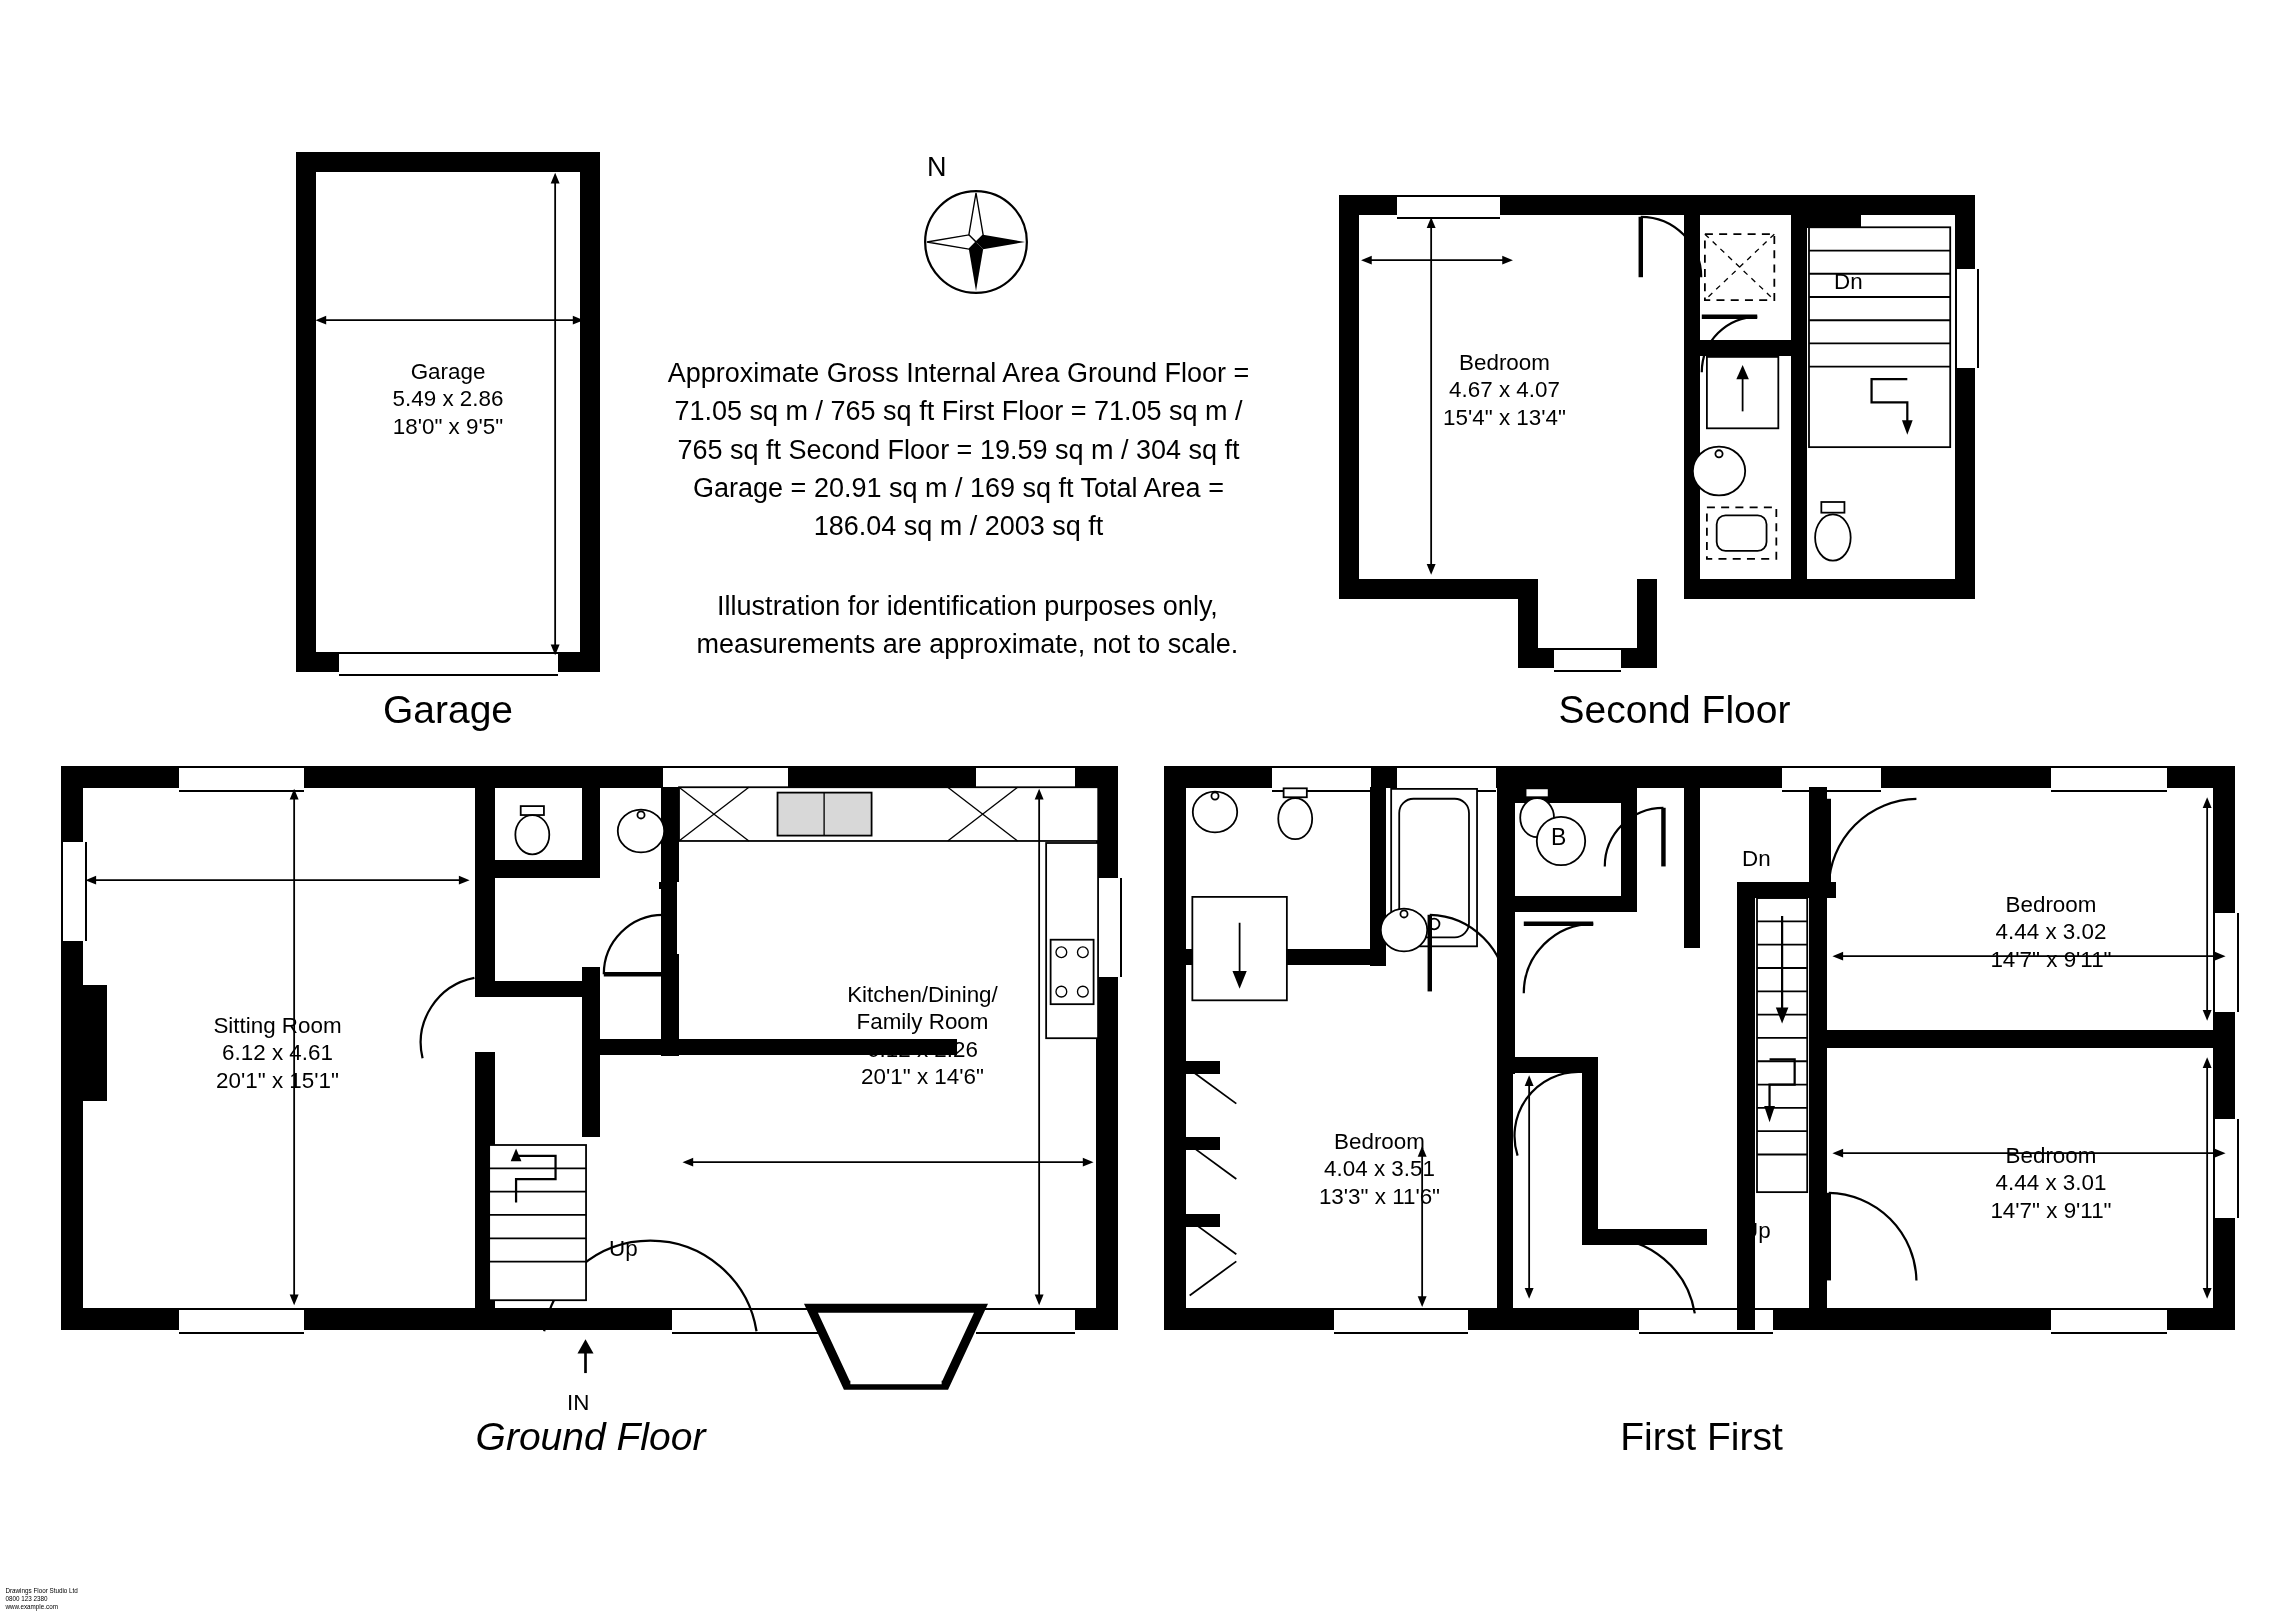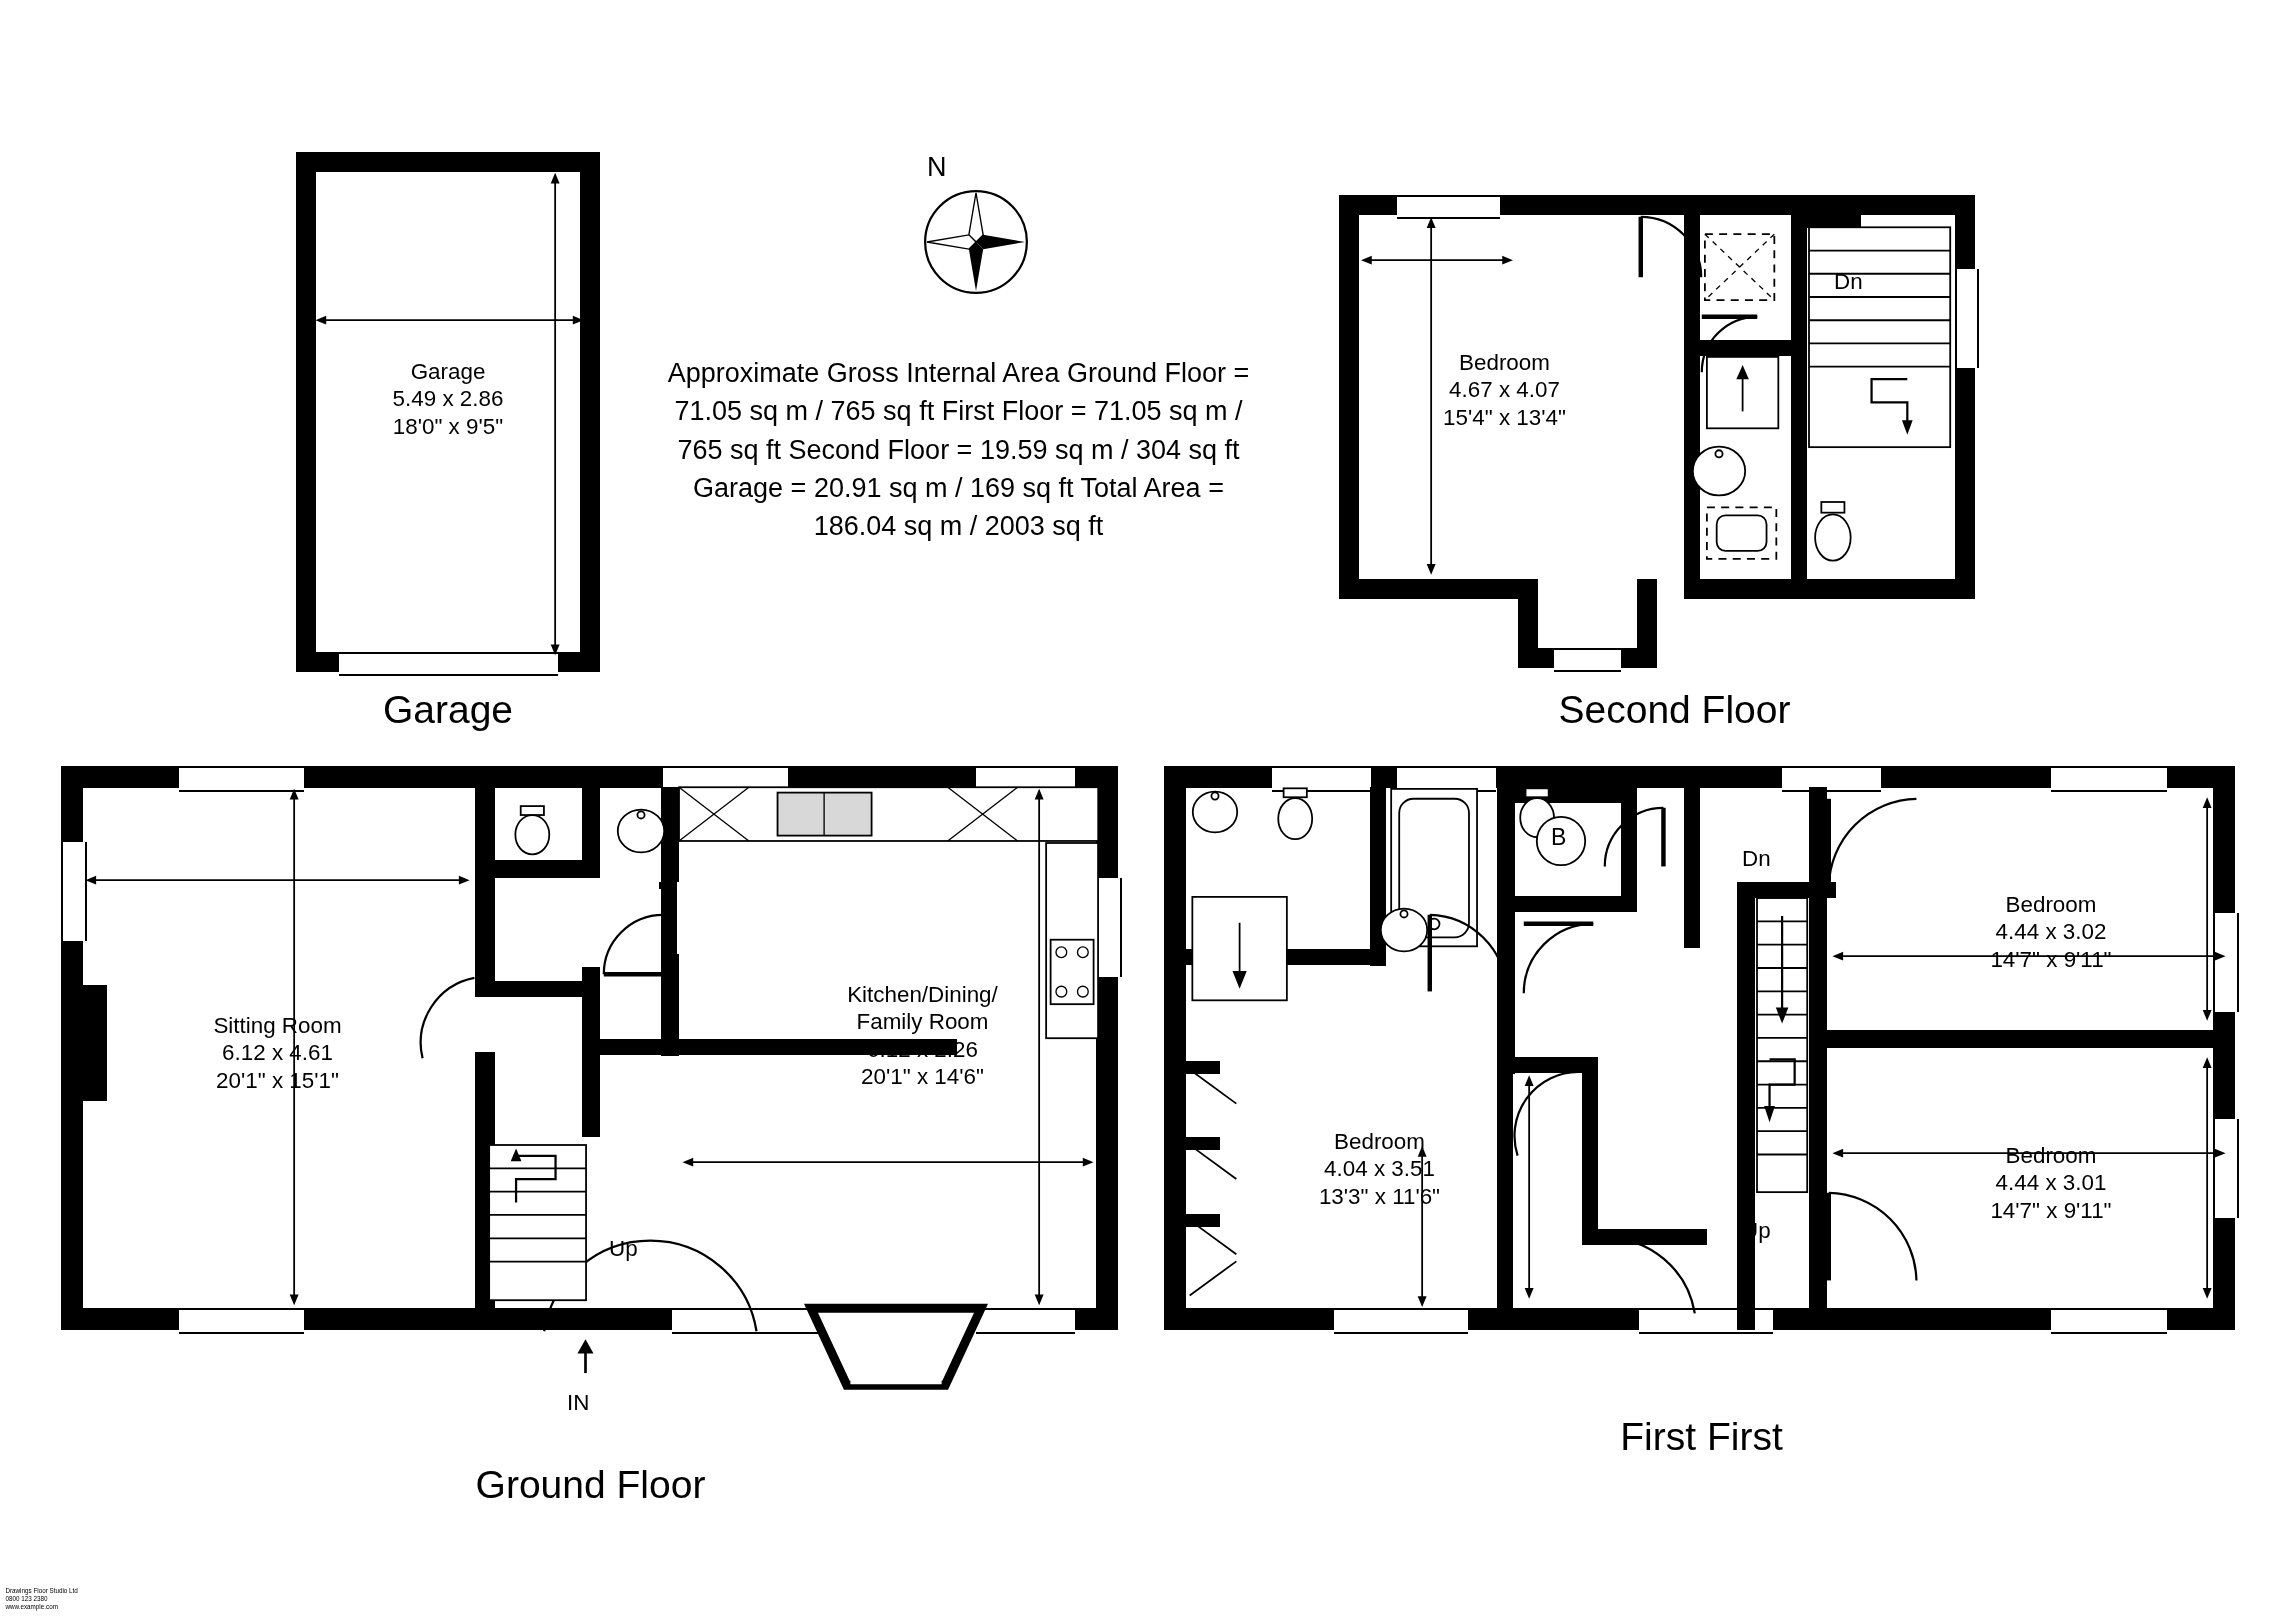--- a/index.html
+++ b/index.html
@@ -71,20 +71,24 @@
   </div>
 
   <div id="info">
     <span class="l1">Approximate Gross Internal Area</span>
     <span class="l1">Ground Floor = 71.05 sq m / 765 sq ft</span>
     <span class="l1">First Floor = 71.05 sq m / 765 sq ft</span>
     <span class="l1">Second Floor = 19.59 sq m / 304 sq ft</span>
     <span class="l1">Garage = 20.91 sq m / 169 sq ft</span>
     <span class="l1">Total Area = 186.04 sq m / 2003 sq ft</span>
   </div>
+  <div id="disclaimer">
+    <span class="l1">Illustration for identification purposes only,</span>
+    <span class="l1">measurements are approximate, not to scale.</span>
+  </div>
 
   <div>
 
     <div class="wall" style="left:1339px;top:195px;width:636px;height:19.7px;"></div>
     <div class="wall" style="left:1339px;top:195px;width:19.7px;height:403px;"></div>
     <div class="wall" style="left:1955px;top:195px;width:19.7px;height:403px;"></div>
     <div class="wall" style="left:1339px;top:579px;width:179px;height:19.7px;"></div>
     <div class="wall" style="left:1684px;top:579px;width:291px;height:19.7px;"></div>
 
     <div class="wall" style="left:1518px;top:579px;width:19.7px;height:70px;"></div>
@@ -291,21 +295,21 @@
       <span class="l1">6.12 x 2.26</span>
       <span class="l1">20'1" x 14'6"</span>
     </div>
 
     <svg style="position:absolute;left:573px;top:1339px;width:25px;height:36px;" viewBox="0 0 28 40" width="25" height="36">
       <line x1="14" y1="38" x2="14" y2="10" stroke="#000" stroke-width="3"></line>
       <polygon points="14,0 5,16 23,16" fill="#000"></polygon>
     </svg>
     <div class="txt" style="left:567px;top:1390px;">IN</div>
 
-    <div class="floor-title" style="left:322px;top:1463px;width:537px;">Ground Floor</div>
+    <div class="floor-title" style="left:322px;top:1415px;width:537px;font-style:italic;">Ground Floor</div>
   </div>
 
   <div>
 
     <div class="wall" style="left:1164px;top:766px;width:1070px;height:21.5px;"></div>
     <div class="wall" style="left:1164px;top:766px;width:21.5px;height:564px;"></div>
     <div class="wall" style="left:2213px;top:766px;width:21.5px;height:564px;"></div>
     <div class="wall" style="left:1164px;top:1308px;width:1070px;height:21.5px;"></div>
 
     <div class="win" style="left:1272px;top:766px;width:99px;height:21.5px;"></div>

